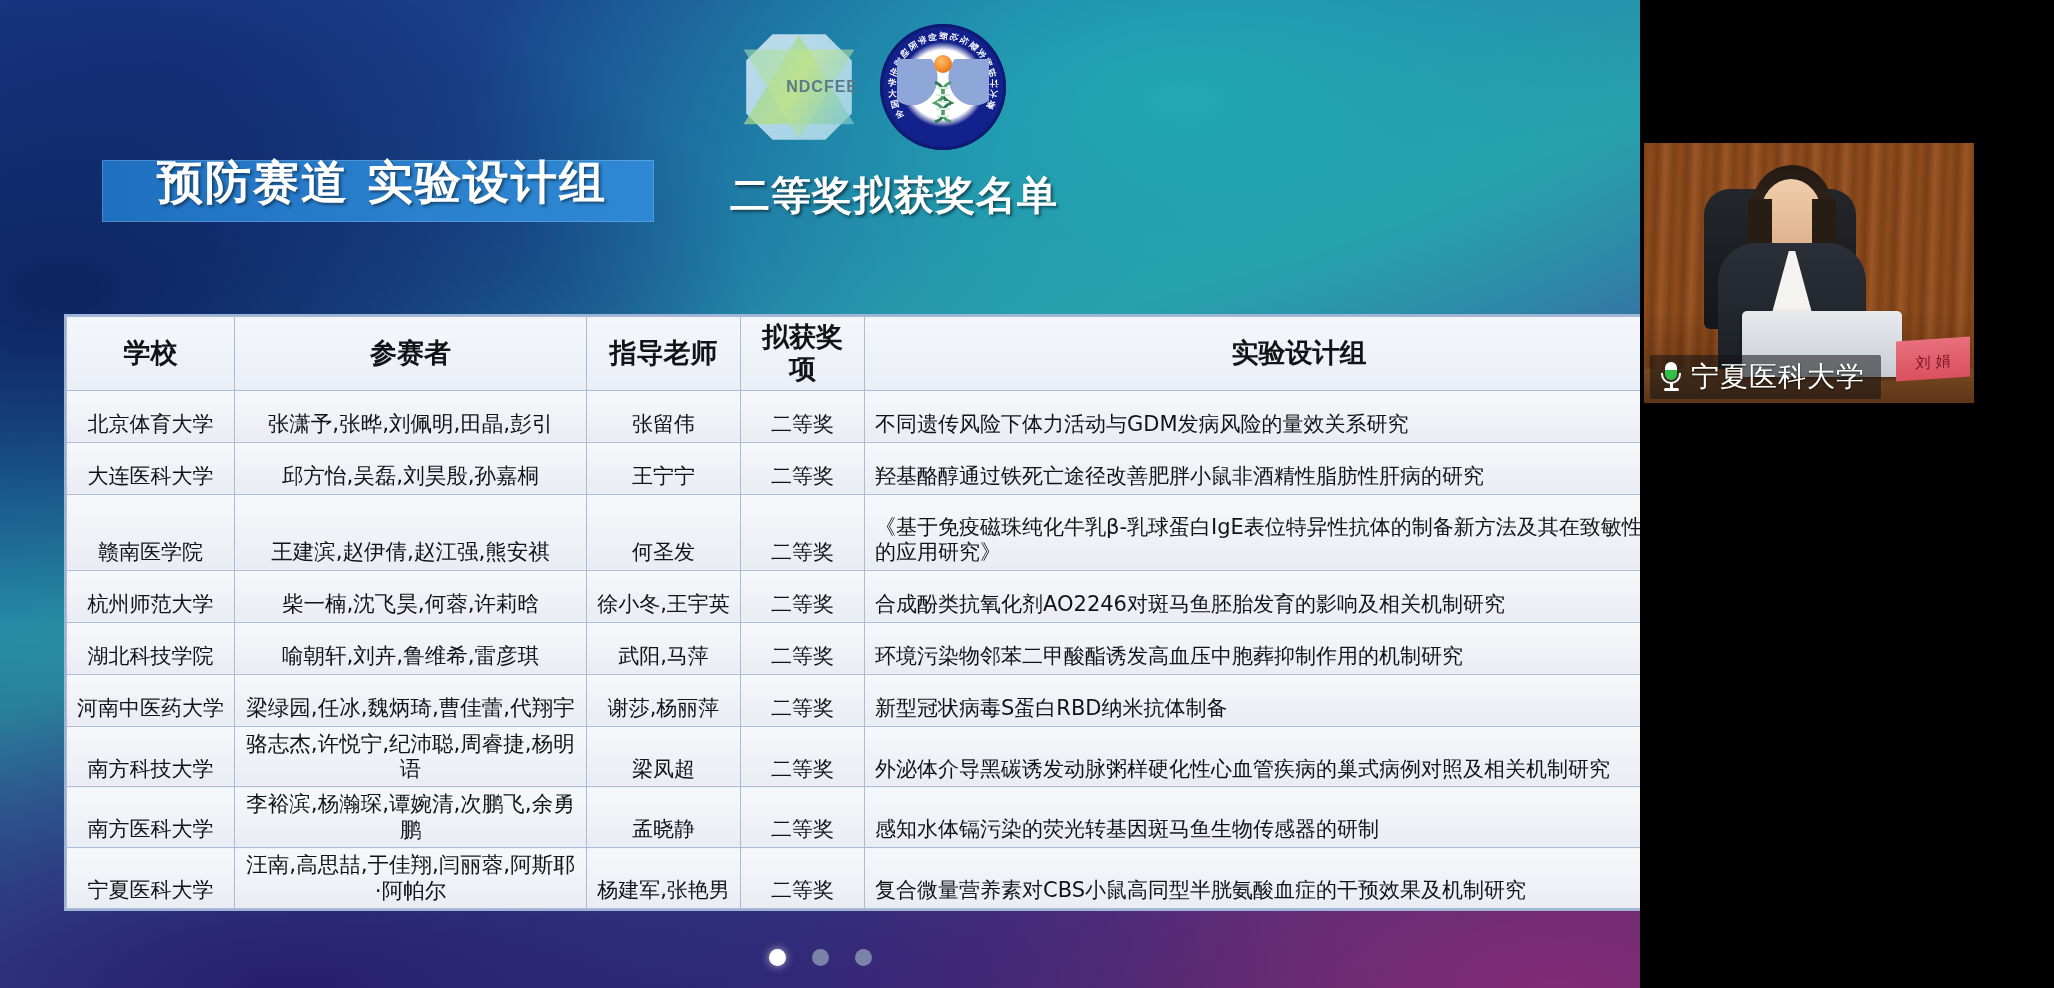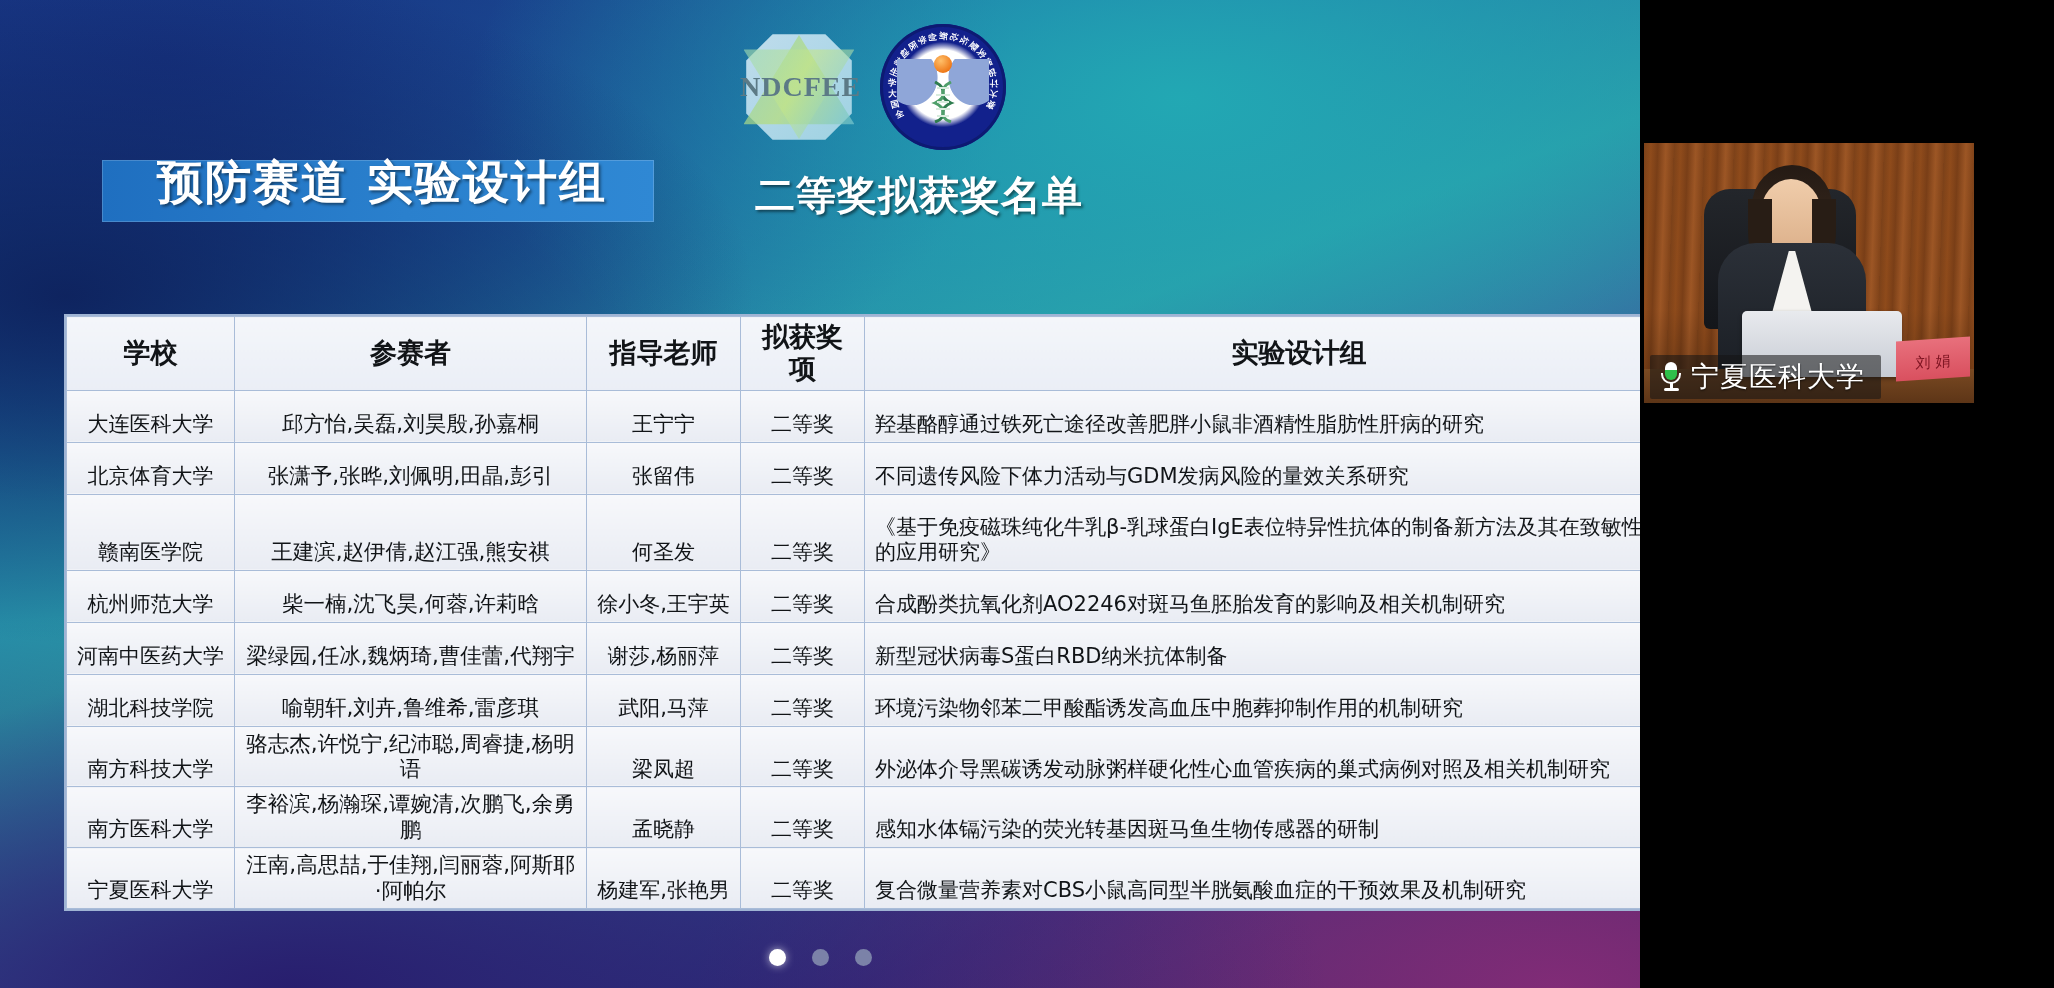--- a/index.html
+++ b/index.html
@@ -45,22 +45,22 @@
     background:linear-gradient(120deg,#8fd0a8 0%,#b6dd7a 48%,#6fc3d8 100%);
     clip-path:polygon(50% 0%,100% 86%,0% 86%); opacity:.72;
   }
   .logo-ndcfee .tri-dn{
     position:absolute; left:3%; top:6%; width:94%; height:88%;
     background:linear-gradient(300deg,#7ec9d8 0%,#c3e58a 52%,#9ad9b6 100%);
     clip-path:polygon(0% 14%,100% 14%,50% 100%); opacity:.62;
   }
   .logo-ndcfee .lbl{
     position:absolute; left:0; right:0; top:50%; transform:translateY(-50%);
-    text-align:right; color:#5c7a86; font-size:28px; letter-spacing:1px;
-    font-family:Liberation Serif, serif; font-weight:600;
+    text-align:right; color:#5c7a86; font-size:16px; letter-spacing:1px;
+    font-family:Liberation Sans, sans-serif; font-weight:600;
   }
   .logo-forum{
     position:relative; width:126px; height:126px; border-radius:50%;
     background:radial-gradient(circle at 50% 48%, #ffffff 0 38%, #12218c 47% 100%);
     box-shadow:inset 0 0 0 3px #0d1a72;
   }
   .logo-forum .ring-text{
     position:absolute; inset:0; border-radius:50%;
   }
   .logo-forum .ring-text span{
@@ -94,21 +94,21 @@
   .track-title{
     position:absolute; left:112px; top:162px; width:540px; height:42px;
     display:flex; align-items:center; justify-content:center;
     color:#ffffff; font-size:46px; font-weight:700; letter-spacing:2px;
     text-shadow:2px 2px 3px rgba(0,0,0,.45);
     font-family:"DejaVu Sans","Liberation Sans",sans-serif;
     z-index:5; white-space:nowrap;
   }
   .award-head{
     position:absolute; left:730px; top:168px; z-index:5;
-    display:flex; align-items:baseline; gap:14px; white-space:nowrap;margin-left:25px;
+    display:flex; align-items:baseline; gap:14px; white-space:nowrap;
   }
   .award-head .main{
     color:#ffffff; font-size:40px; font-weight:700; letter-spacing:1px;
     text-shadow:2px 2px 3px rgba(0,0,0,.5);
     font-family:"DejaVu Sans","Liberation Sans",sans-serif;
   }
   .award-head .note{
     color:#ffffff; font-size:28px; font-weight:700;
     text-shadow:2px 2px 3px rgba(0,0,0,.5);
     font-family:"DejaVu Sans","Liberation Sans",sans-serif;
@@ -316,60 +316,60 @@
           <tr>
             <th>学校</th>
             <th>参赛者</th>
             <th>指导老师</th>
             <th>拟获奖项</th>
             <th>实验设计组</th>
           </tr>
         </thead>
         <tbody id="award-tbody">
             <tr>
+              <td class="c-school">北京体育大学</td>
+              <td class="c-members">张潇予,张晔,刘佩明,田晶,彭引</td>
+              <td class="c-advisor">张留伟</td>
+              <td class="c-prize">二等奖</td>
+              <td class="c-work">不同遗传风险下体力活动与GDM发病风险的量效关系研究</td>
+            </tr>
+            <tr>
               <td class="c-school">大连医科大学</td>
               <td class="c-members">邱方怡,吴磊,刘昊殷,孙嘉桐</td>
               <td class="c-advisor">王宁宁</td>
               <td class="c-prize">二等奖</td>
               <td class="c-work">羟基酪醇通过铁死亡途径改善肥胖小鼠非酒精性脂肪性肝病的研究</td>
-            </tr>
-            <tr>
-              <td class="c-school">北京体育大学</td>
-              <td class="c-members">张潇予,张晔,刘佩明,田晶,彭引</td>
-              <td class="c-advisor">张留伟</td>
-              <td class="c-prize">二等奖</td>
-              <td class="c-work">不同遗传风险下体力活动与GDM发病风险的量效关系研究</td>
             </tr>
             <tr class="tall">
               <td class="c-school">赣南医学院</td>
               <td class="c-members">王建滨,赵伊倩,赵江强,熊安祺</td>
               <td class="c-advisor">何圣发</td>
               <td class="c-prize">二等奖</td>
               <td class="c-work">《基于免疫磁珠纯化牛乳β-乳球蛋白IgE表位特异性抗体的制备新方法及其在致敏性评价中的应用研究》</td>
             </tr>
             <tr>
               <td class="c-school">杭州师范大学</td>
               <td class="c-members">柴一楠,沈飞昊,何蓉,许莉晗</td>
               <td class="c-advisor">徐小冬,王宇英</td>
               <td class="c-prize">二等奖</td>
               <td class="c-work">合成酚类抗氧化剂AO2246对斑马鱼胚胎发育的影响及相关机制研究</td>
             </tr>
             <tr>
+              <td class="c-school">湖北科技学院</td>
+              <td class="c-members">喻朝轩,刘卉,鲁维希,雷彦琪</td>
+              <td class="c-advisor">武阳,马萍</td>
+              <td class="c-prize">二等奖</td>
+              <td class="c-work">环境污染物邻苯二甲酸酯诱发高血压中胞葬抑制作用的机制研究</td>
+            </tr>
+            <tr>
               <td class="c-school">河南中医药大学</td>
               <td class="c-members">梁绿园,任冰,魏炳琦,曹佳蕾,代翔宇</td>
               <td class="c-advisor">谢莎,杨丽萍</td>
               <td class="c-prize">二等奖</td>
               <td class="c-work">新型冠状病毒S蛋白RBD纳米抗体制备</td>
-            </tr>
-            <tr>
-              <td class="c-school">湖北科技学院</td>
-              <td class="c-members">喻朝轩,刘卉,鲁维希,雷彦琪</td>
-              <td class="c-advisor">武阳,马萍</td>
-              <td class="c-prize">二等奖</td>
-              <td class="c-work">环境污染物邻苯二甲酸酯诱发高血压中胞葬抑制作用的机制研究</td>
             </tr>
             <tr>
               <td class="c-school">南方科技大学</td>
               <td class="c-members">骆志杰,许悦宁,纪沛聪,周睿捷,杨明语</td>
               <td class="c-advisor">梁凤超</td>
               <td class="c-prize">二等奖</td>
               <td class="c-work">外泌体介导黑碳诱发动脉粥样硬化性心血管疾病的巢式病例对照及相关机制研究</td>
             </tr>
             <tr>
               <td class="c-school">南方医科大学</td>

